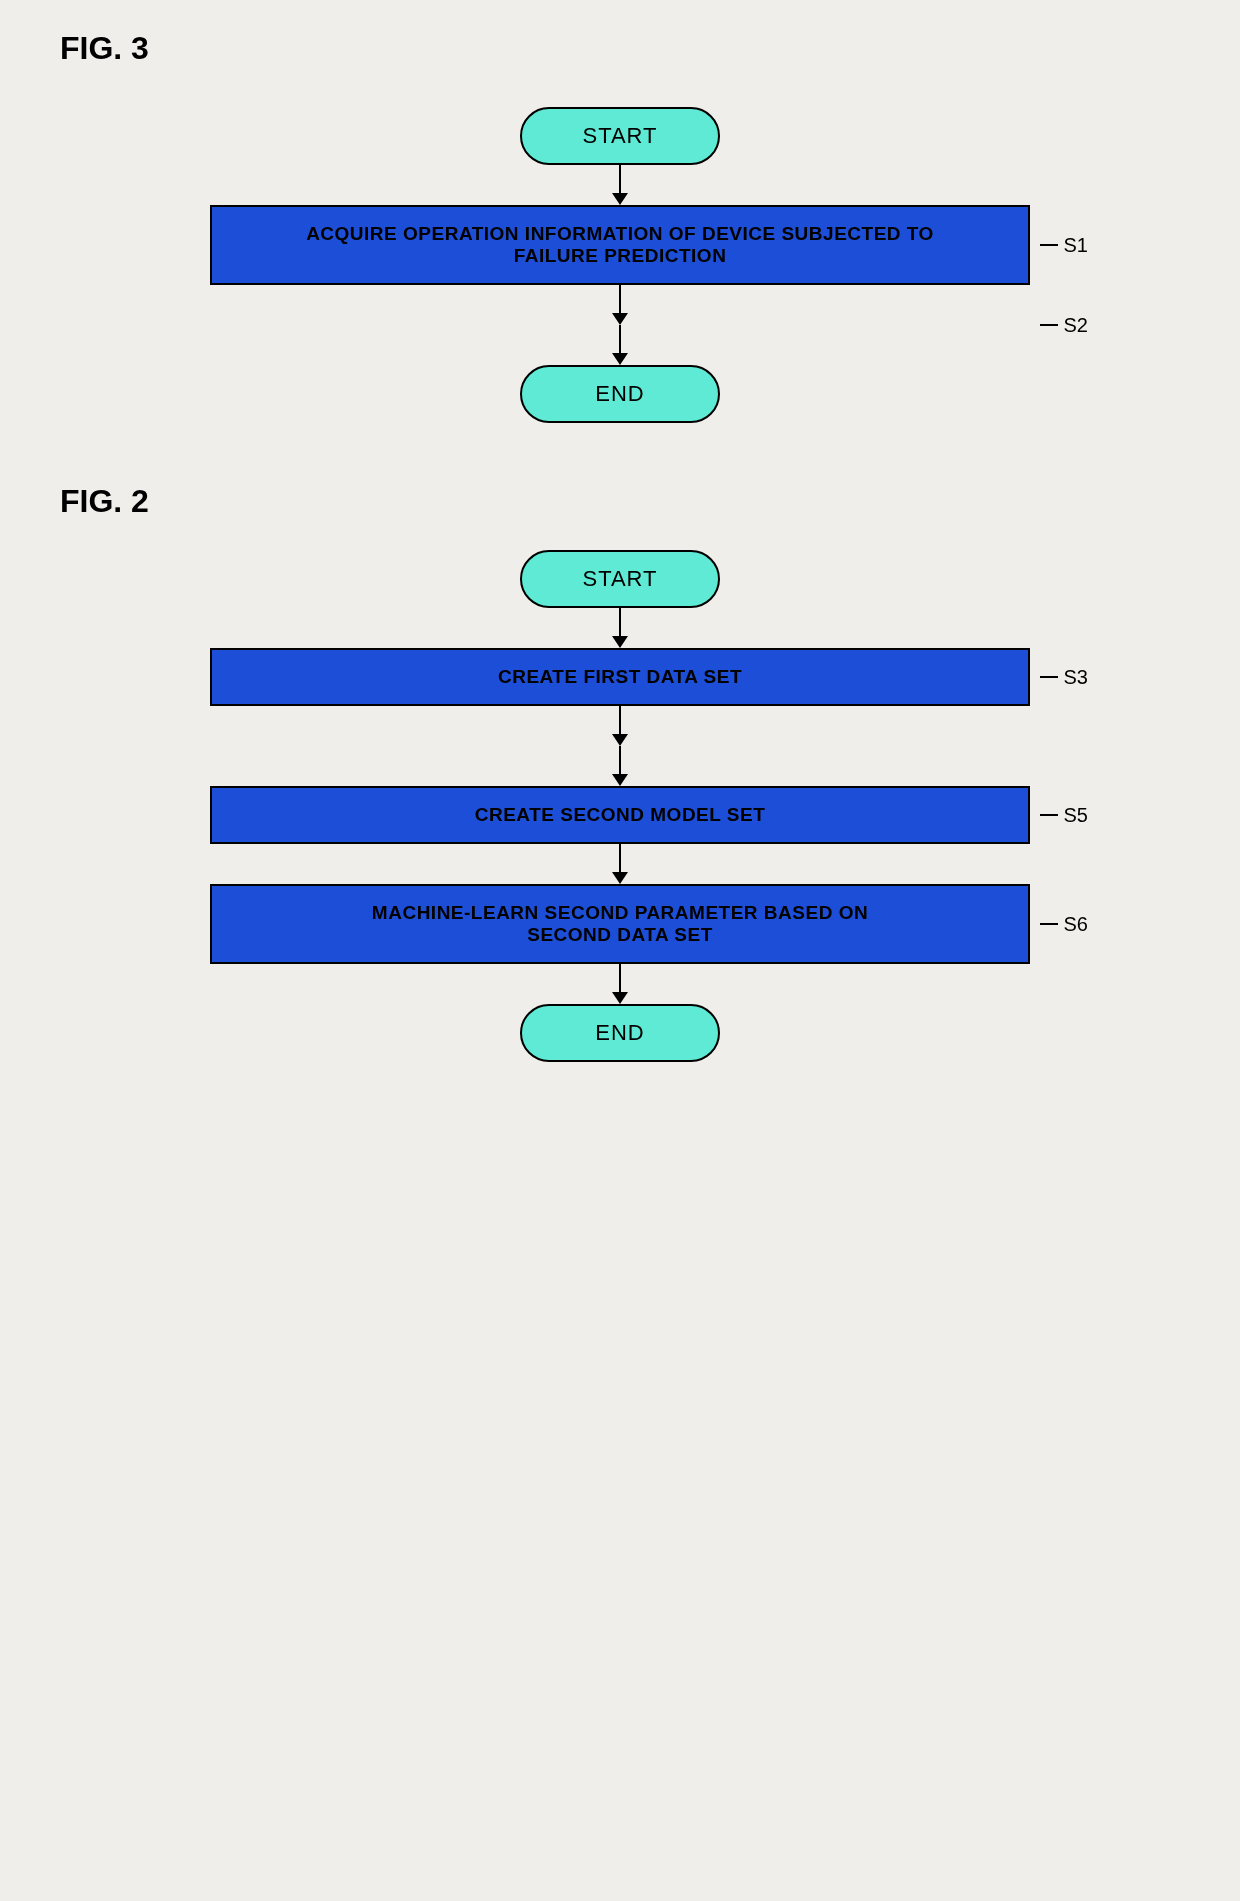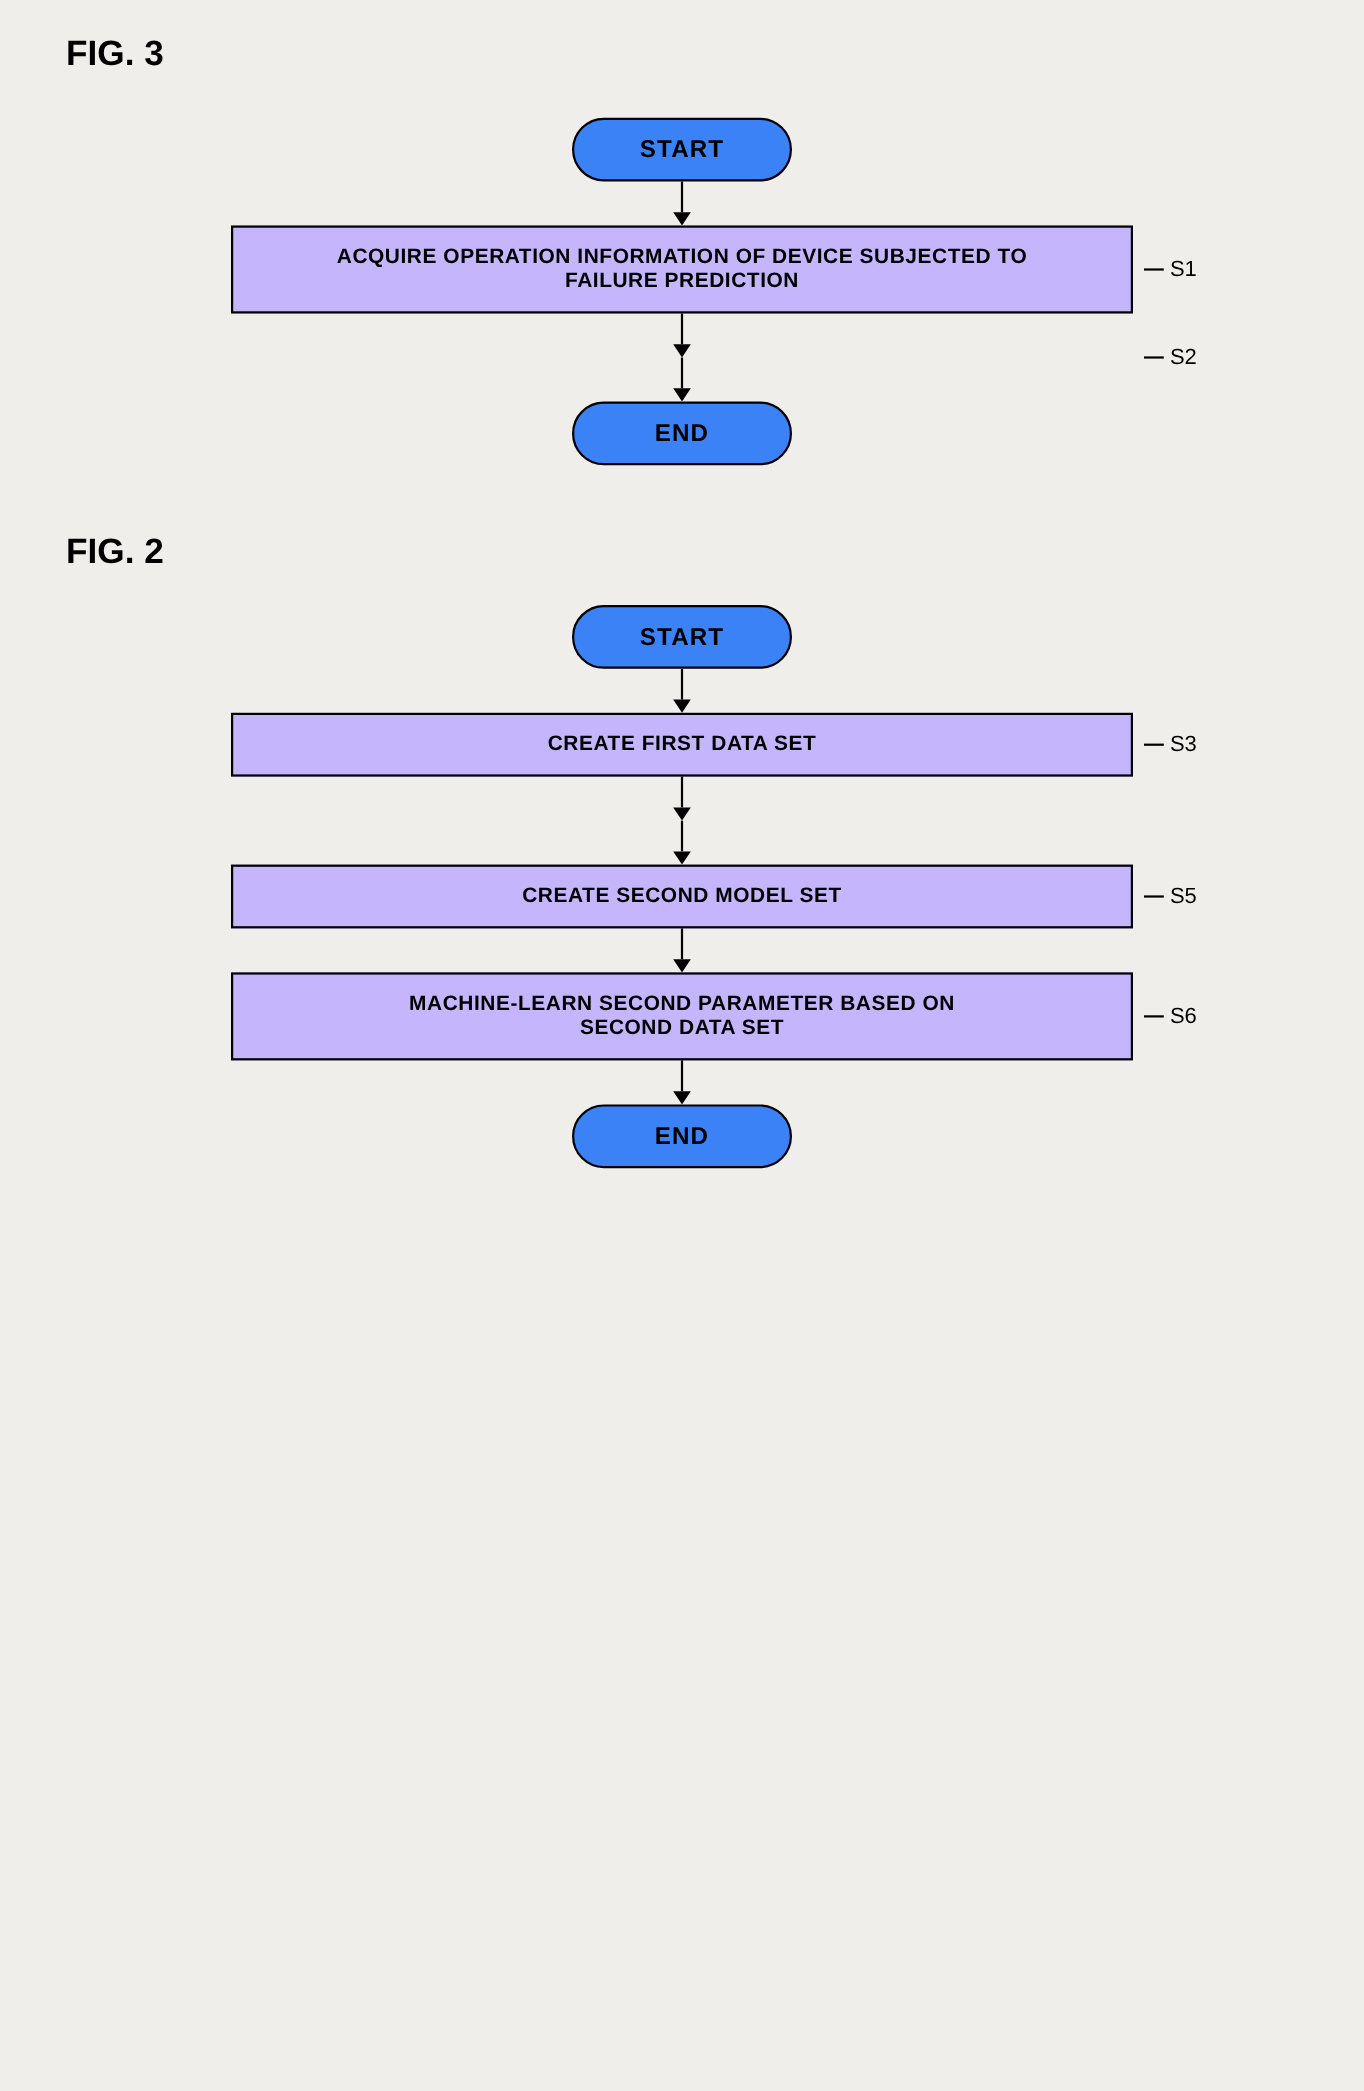--- a/index.html
+++ b/index.html
@@ -28,35 +28,35 @@
       flex-direction: column;
       align-items: center;
       position: relative;
     }
 
     .node-start-end {
       border: 2px solid #000;
       border-radius: 40px;
       padding: 14px 60px;
       font-size: 22px;
-      font-weight: bold;
+      font-weight: normal;
       letter-spacing: 1px;
-      background: #3b82f6;
+      background: #5eead4;
       color: #000;
       text-align: center;
       min-width: 200px;
     }
 
     .node-process {
       border: 2px solid #000;
       padding: 16px 26px;
       font-size: 19px;
       font-weight: bold;
       letter-spacing: 0.5px;
-      background: #c4b5fd;
+      background: #1d4ed8;
       color: #000;
       text-align: center;
       width: 820px;
     }
 
     .arrow {
       display: flex;
       flex-direction: column;
       align-items: center;
       height: 40px;

